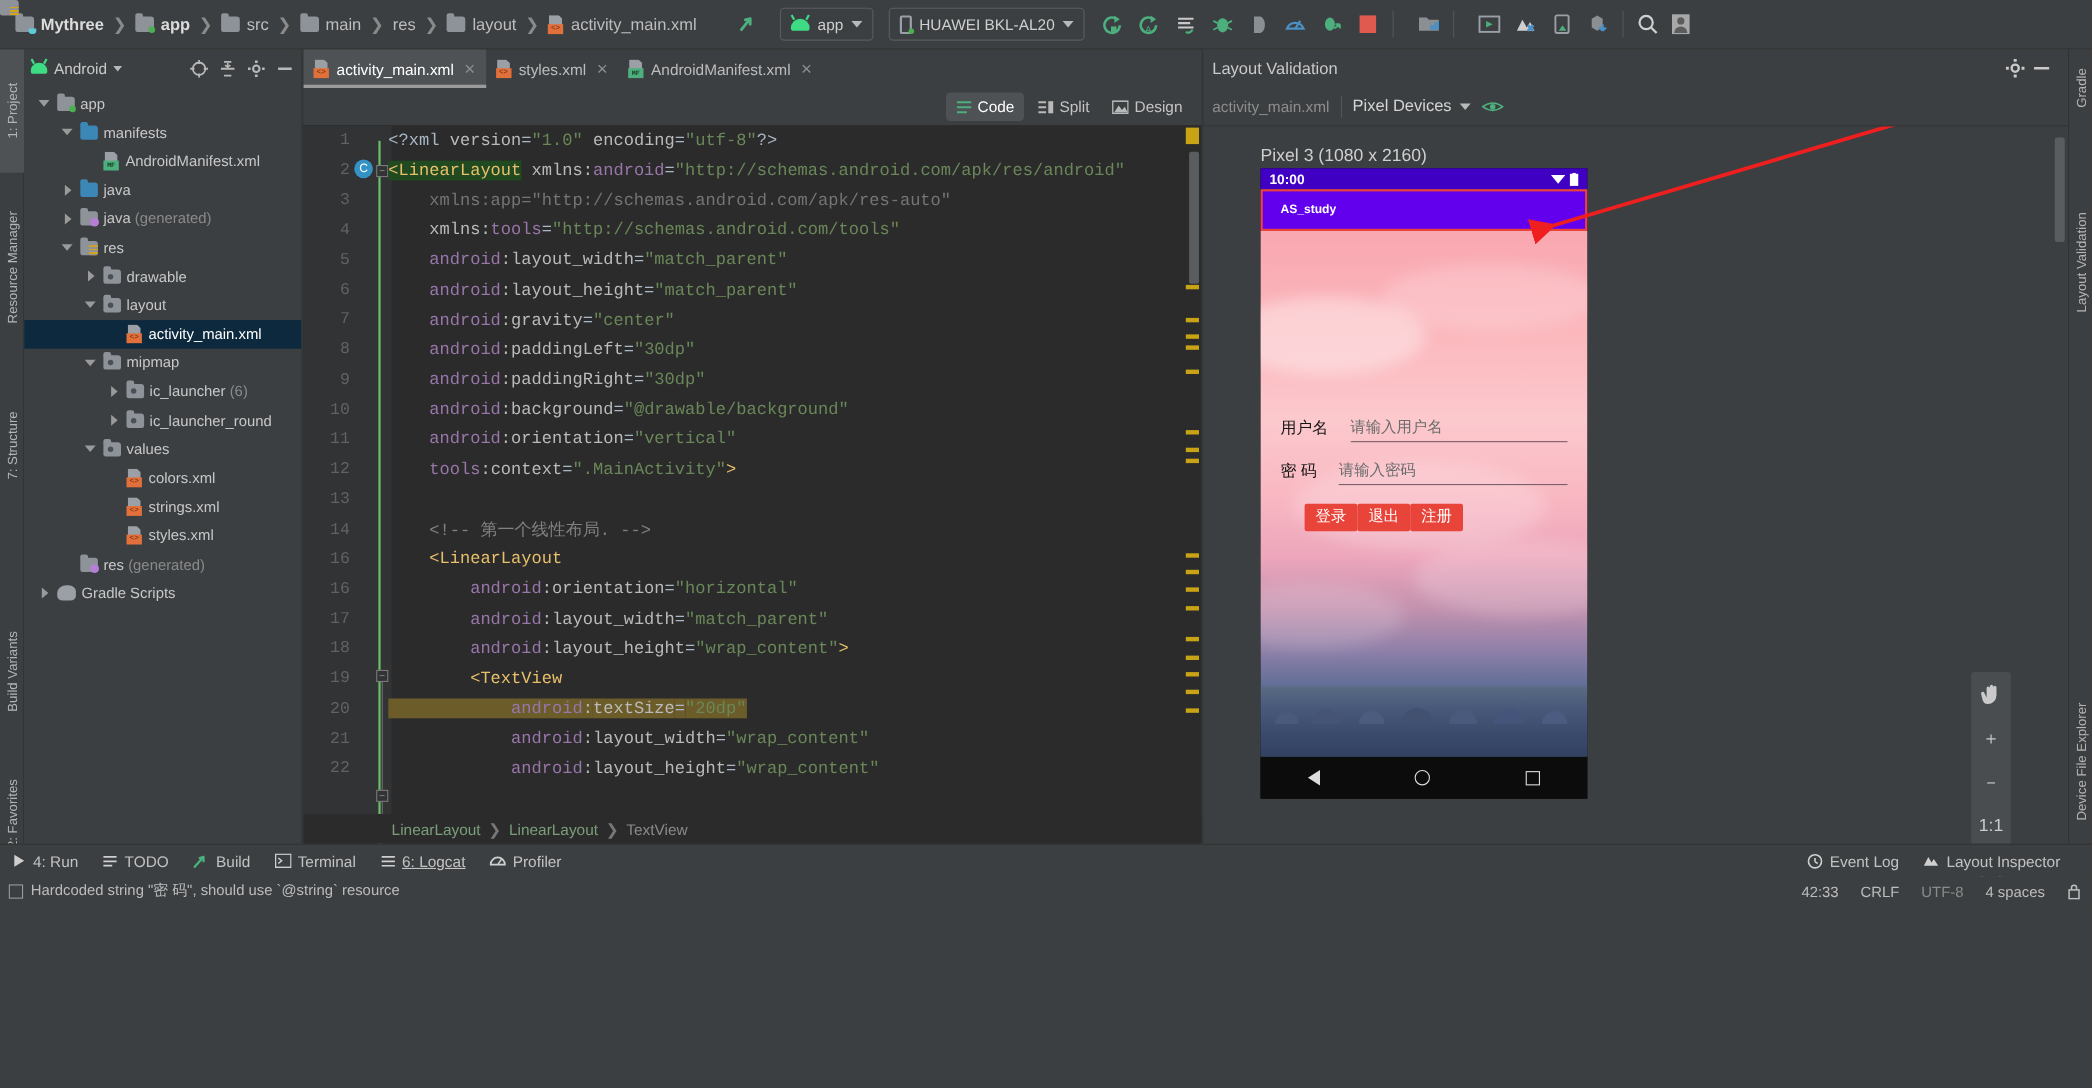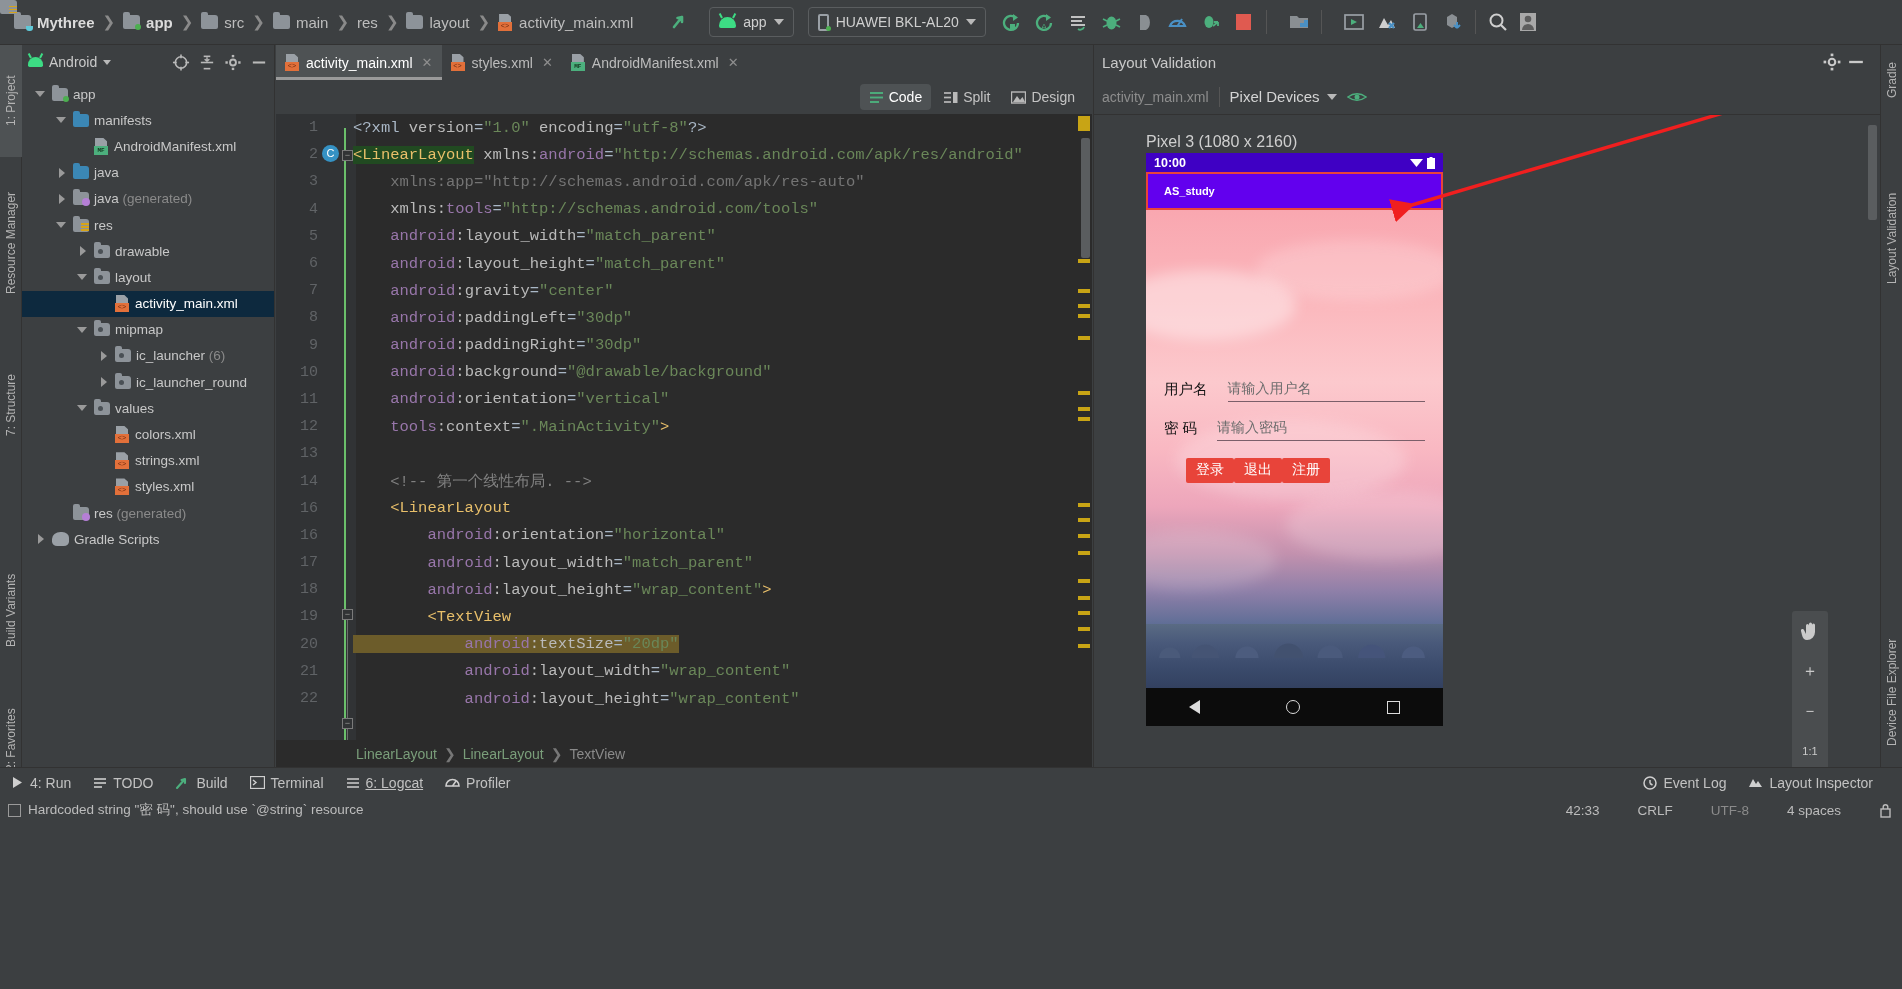--- a/index.html
+++ b/index.html
@@ -197,21 +197,21 @@
   .lvscroll{position:absolute;right:3px;top:10px;width:9px;height:95px;background:#5a5d5f;border-radius:2px;}
 
   
   .bottombar { position:absolute; left:0; top:767px; width:1902px; height:30px; background:#3c3f41;
                display:flex; align-items:center; border-top:1px solid #323232; }
   .bb { display:flex; align-items:center; gap:6px; padding:0 11px; height:30px; font-size:14px; color:#c2c2c2; cursor:pointer;}
   .bb .u { text-decoration:underline; }
   .statusbar { position:absolute; left:0; top:797px; width:1902px; height:26px; background:#3c3f41;
                display:flex; align-items:center; font-size:13.5px; color:#bcbcbc; }
   .sb-left { display:flex; align-items:center; gap:7px; padding-left:8px; }
-  .sb-right { position:absolute; right:10px; display:flex; align-items:center; gap:38px; }
+  .sb-right { position:absolute; right:10px; display:flex; align-items:center; gap:20px; }
   .sb-right .dim { color:#8b8b8b; }
   .chk { width:13px;height:13px;border:1px solid #9a9a9a; }
   svg { display:block; }
 </style>
 </head>
 <body>
 
 <div class="app">
 
   <div class="topbar">
@@ -883,21 +883,21 @@
       <div class="lvscroll"></div>
 
       <div class="pvtools">
         <div class="pvbtn">
           <svg width="20" height="22" viewBox="0 0 20 22">
               <path d="M6 14 V5.5 a1.5 1.5 0 0 1 3 0 V10 V4 a1.5 1.5 0 0 1 3 0 v6 V5 a1.5 1.5 0 0 1 3 0 v7 a8 8 0 0 1-8 8 q-4 0-5-5 l-1-4 a1.5 1.5 0 0 1 3-1z" fill="#cacaca"></path>
             </svg>
         </div>
         <div class="pvbtn">＋</div>
         <div class="pvbtn">－</div>
-        <div class="pvbtn" style="font-size:11px">1:1</div>
+        <div class="pvbtn" style="font-size:16px">1:1</div>
         <div class="pvbtn">
           <svg width="18" height="18" viewBox="0 0 18 18">
               <rect x="1" y="1" width="16" height="16" fill="none" stroke="#cacaca" stroke-width="1.6"></rect>
               <path d="M5 9 h8 M5 9 l3-3 M5 9 l3 3" stroke="#cacaca" stroke-width="1.5" fill="none"></path>
             </svg>
         </div>
       </div>
     </div>
   </div>
 

